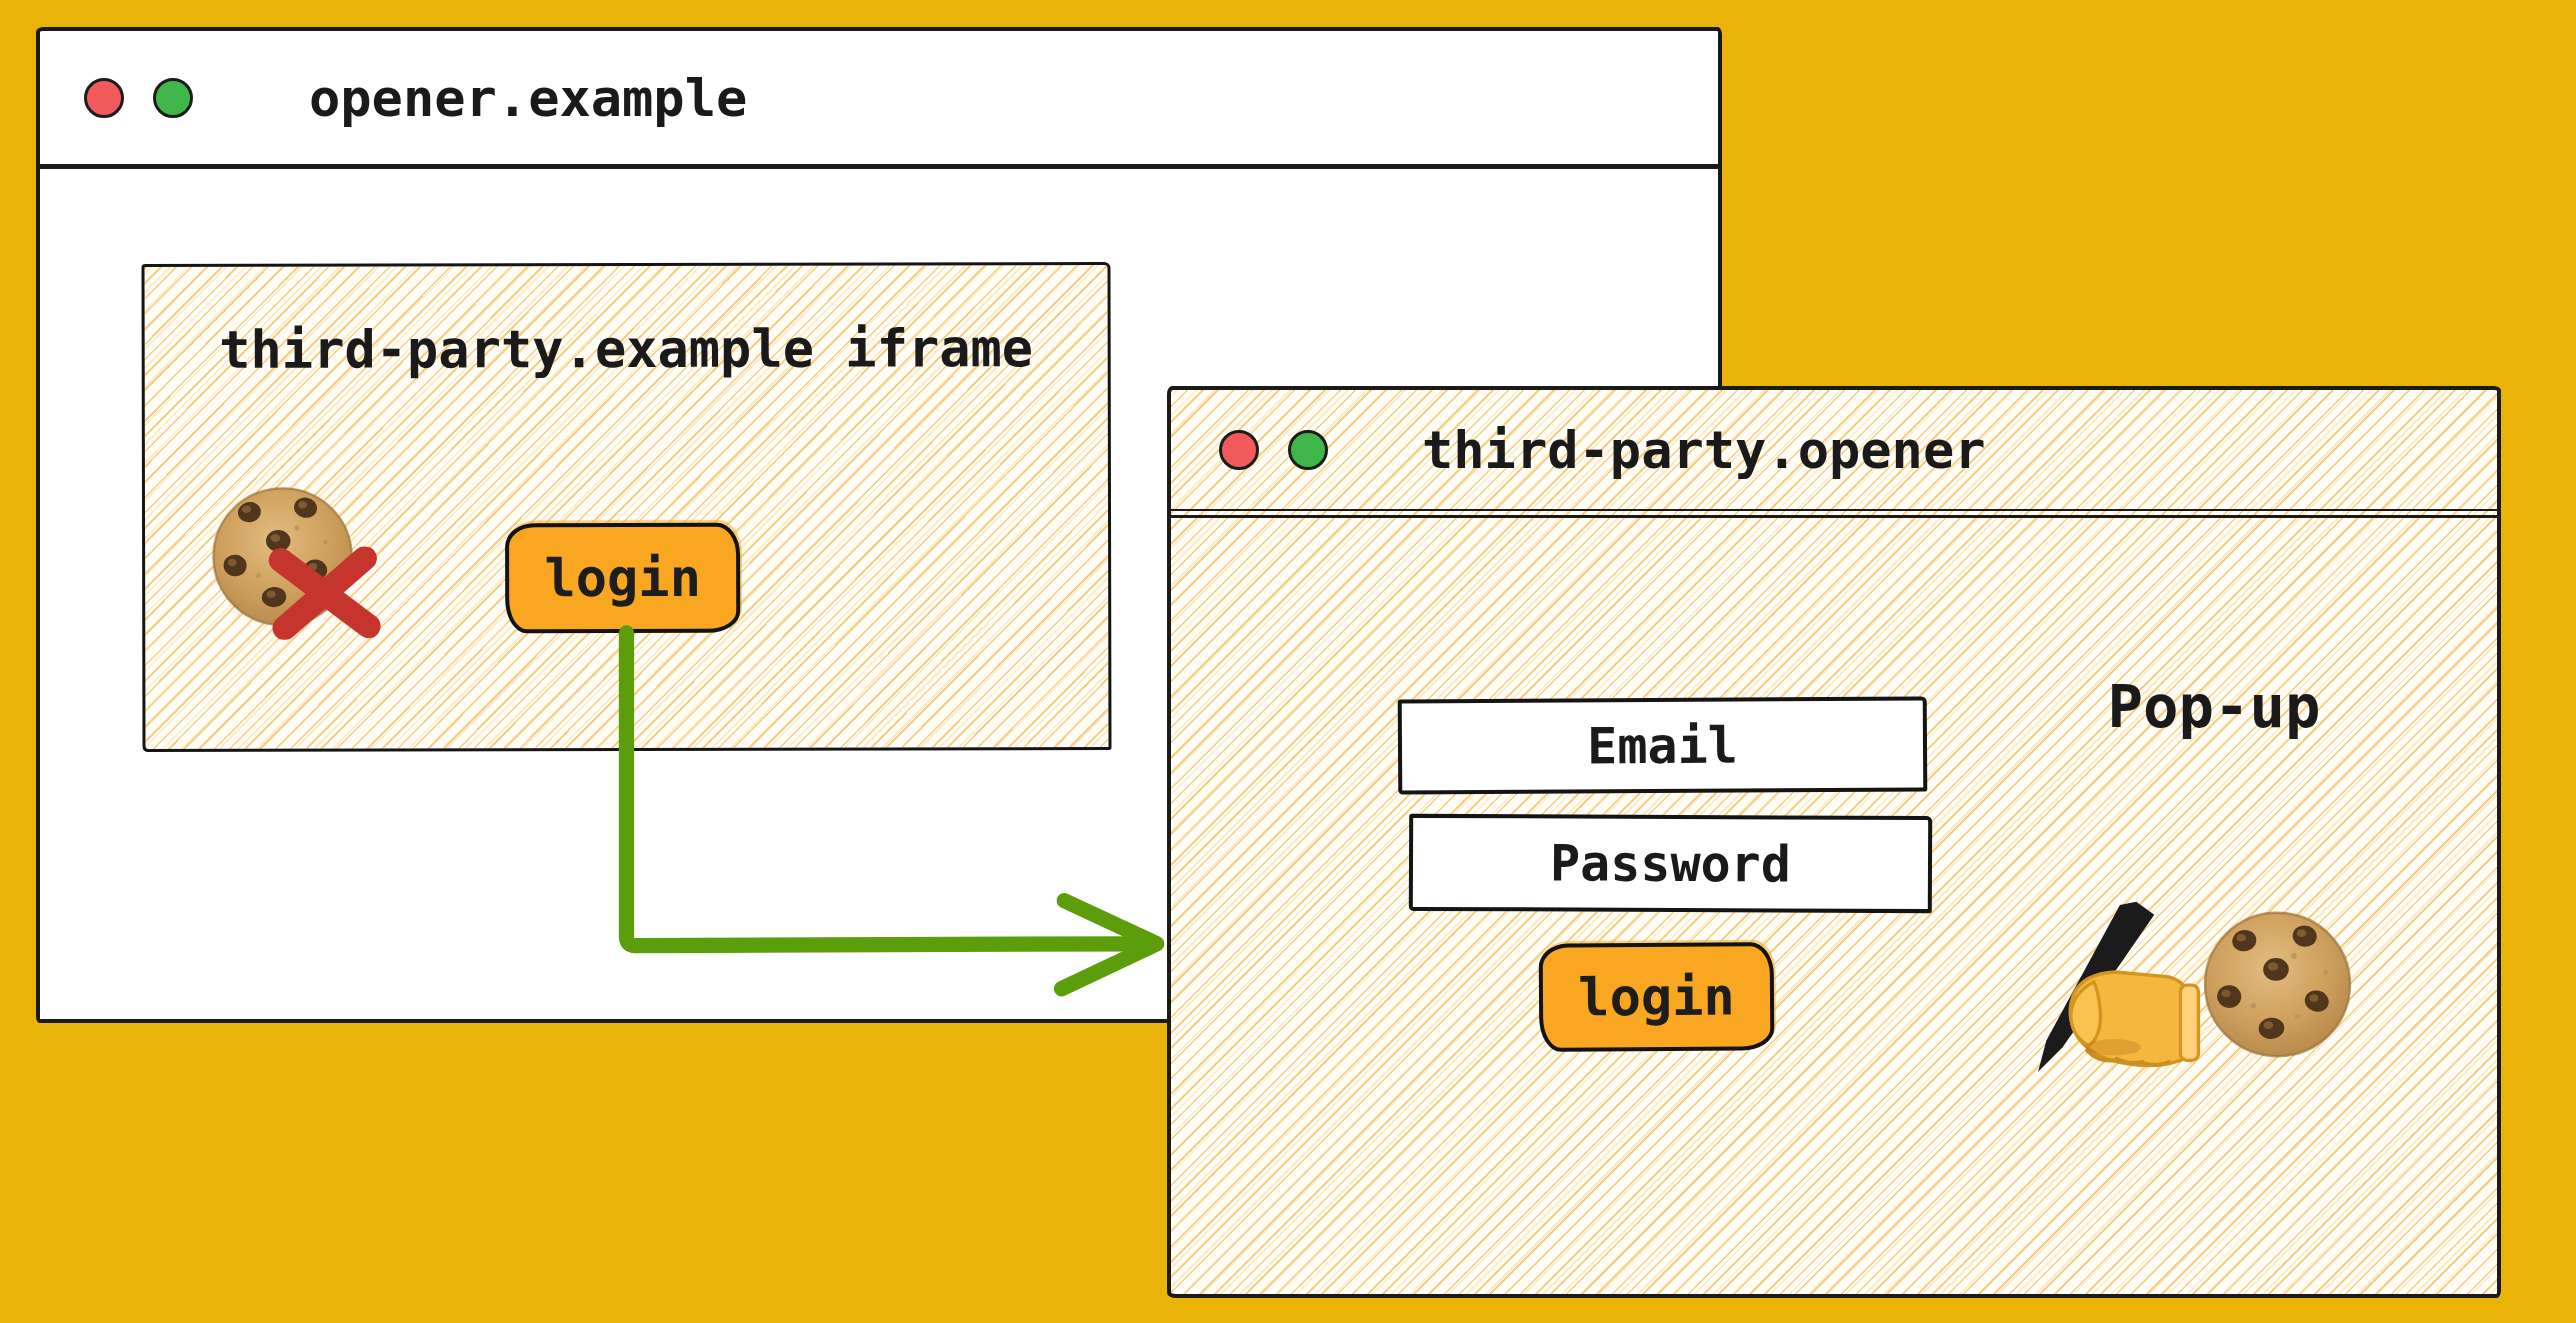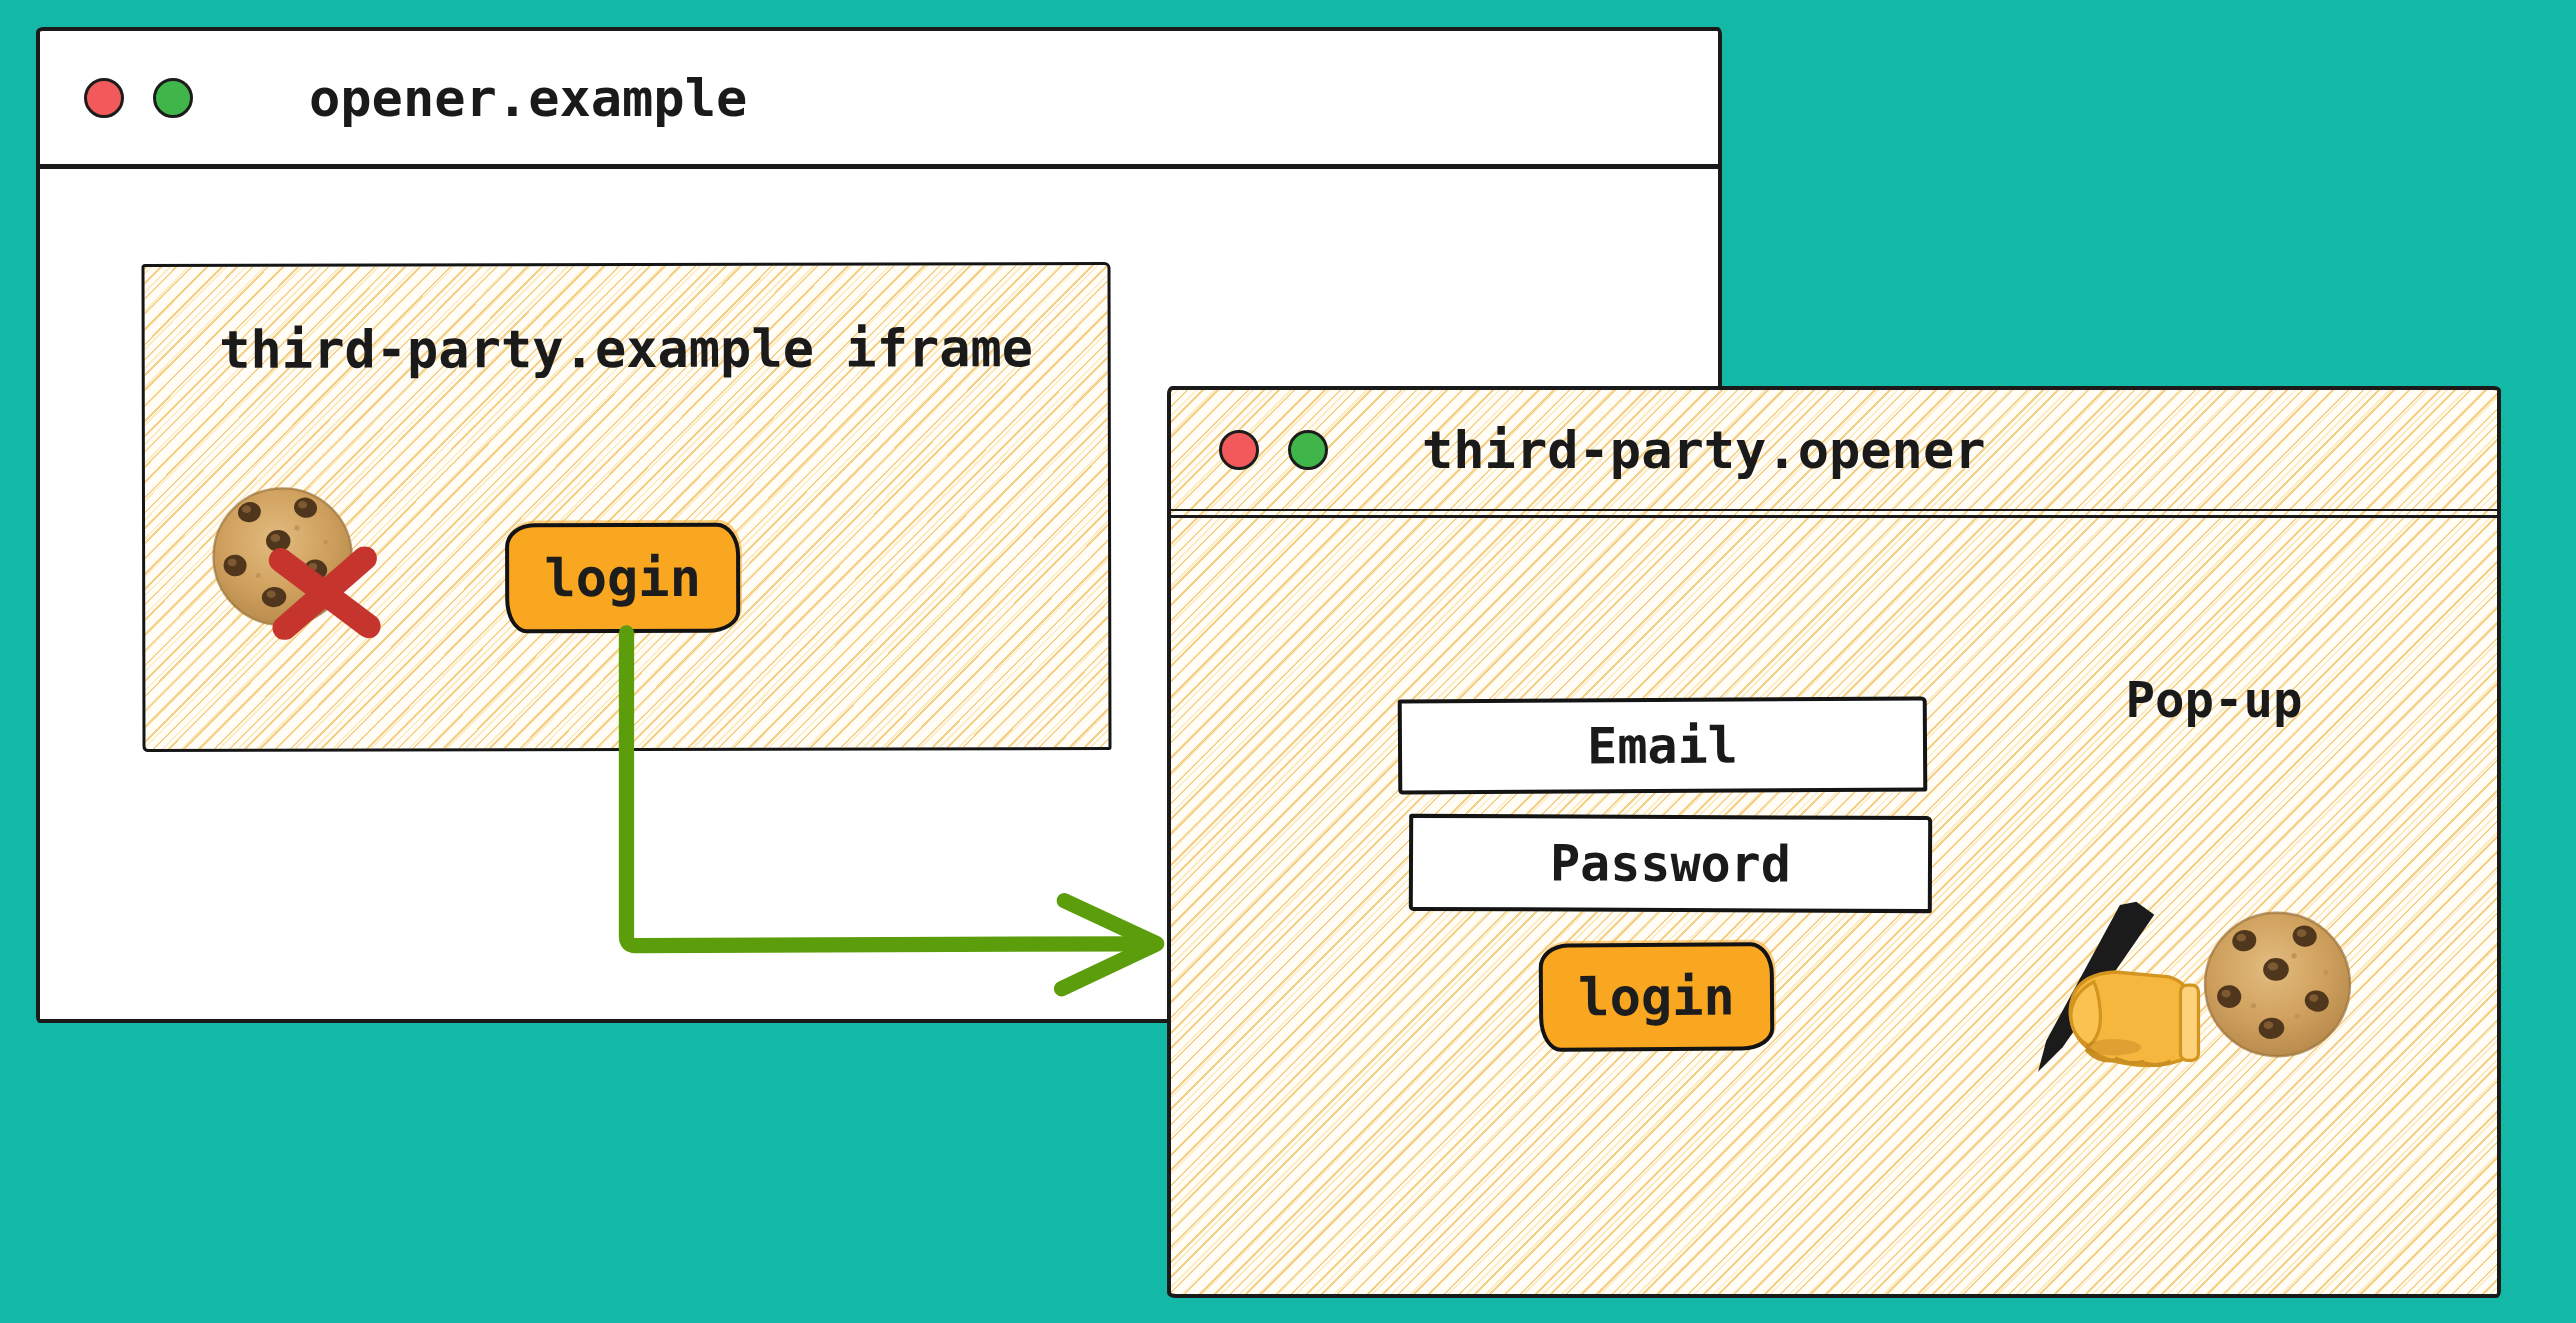--- a/index.html
+++ b/index.html
@@ -11,21 +11,21 @@
     --traffic-green:#3FB54A;
     --hatch-line:#F6CE82;
   }
   *{box-sizing:border-box;margin:0;padding:0;}
   html,body{background:#ffffff;}
   body{
     font-family:"DejaVu Sans Mono","Liberation Mono",monospace;
     color:var(--ink);
   }
   .canvas{
-    position:relative;width:2576px;height:1324px;background:#14b8a6;overflow:hidden;
+    position:relative;width:2576px;height:1324px;background:#eab308;overflow:hidden;
   }
   .mono{font-family:"DejaVu Sans Mono","Liberation Mono",monospace;font-weight:700;color:var(--ink);}
 
   
   .hatch{
     background-color:#fffdf6;
     background-image:
       repeating-linear-gradient(135deg, rgba(246,206,130,0.95) 0px, rgba(246,206,130,0.95) 1.8px, rgba(0,0,0,0) 1.8px, rgba(0,0,0,0) 10.8px),
       repeating-linear-gradient(135deg, rgba(250,224,166,0.55) 3.6px, rgba(250,224,166,0.55) 5.4px, rgba(0,0,0,0) 5.4px, rgba(0,0,0,0) 17px);
   }
@@ -79,21 +79,21 @@
     box-shadow:1.8px -2.7px 0 0 rgba(249,167,32,.55);
   }
   .login1{left:360px;top:257px;width:235px;height:110px;}
   .login2{left:368px;top:553px;width:235px;height:108px;transform:rotate(-0.4deg);}
 
   .arrow-layer{position:absolute;left:0;top:0;width:2576px;height:1324px;z-index:2;pointer-events:none;}
 
   
   .popup-label{
     position:absolute;left:917px;top:280px;width:252px;text-align:center;
-    font-size:49px;line-height:1.25;white-space:nowrap;
+    font-size:59px;line-height:1.25;white-space:nowrap;
   }
   .field{
     position:absolute;display:flex;align-items:center;justify-content:center;
     background:#ffffff;border:4.5px solid #141414;
     font-size:50px;font-weight:700;
     font-family:"DejaVu Sans Mono","Liberation Mono",monospace;
     border-radius:2.7px 5.4px 1.8px 4.5px;
   }
   .field-email{left:227px;top:308px;width:529px;height:95px;transform:rotate(-0.35deg);}
   .field-password{left:238px;top:425px;width:523px;height:97px;transform:rotate(0.25deg);}

